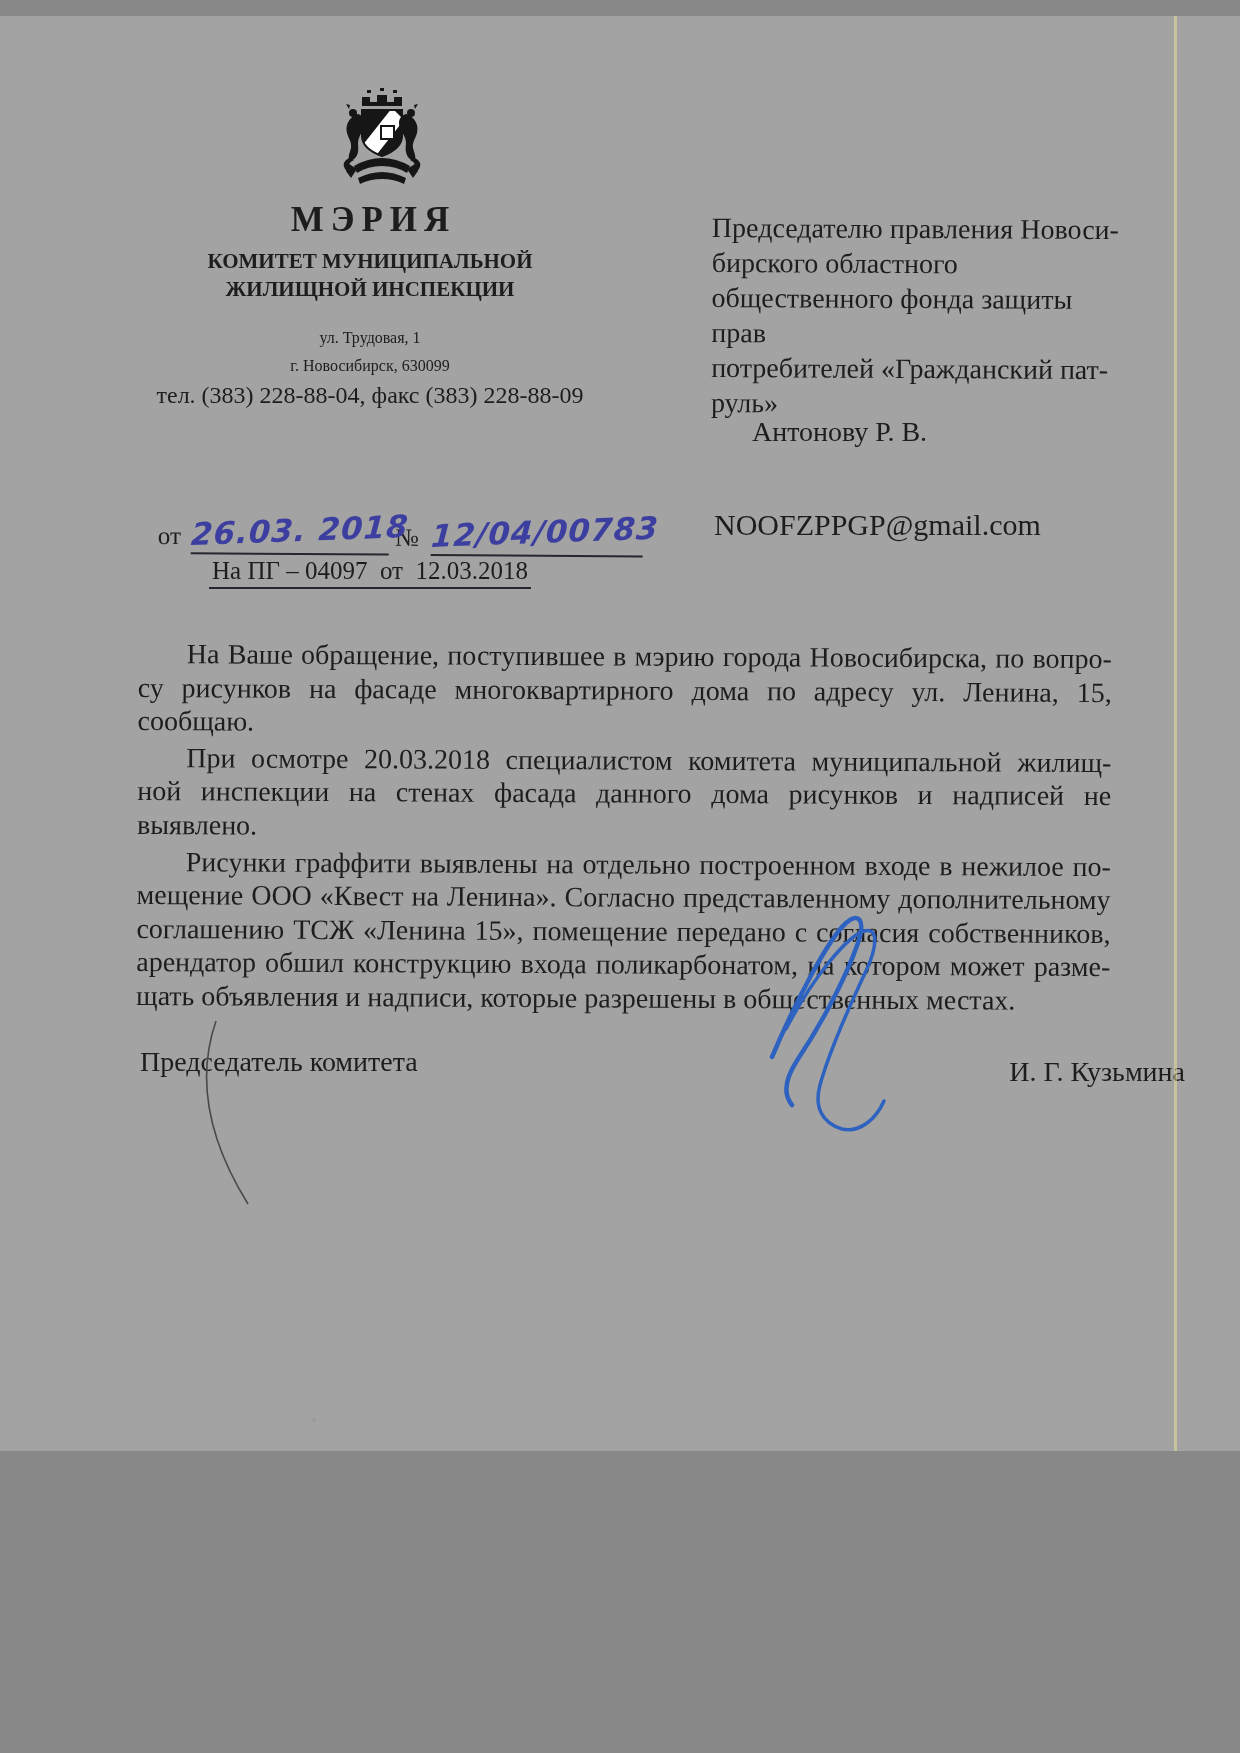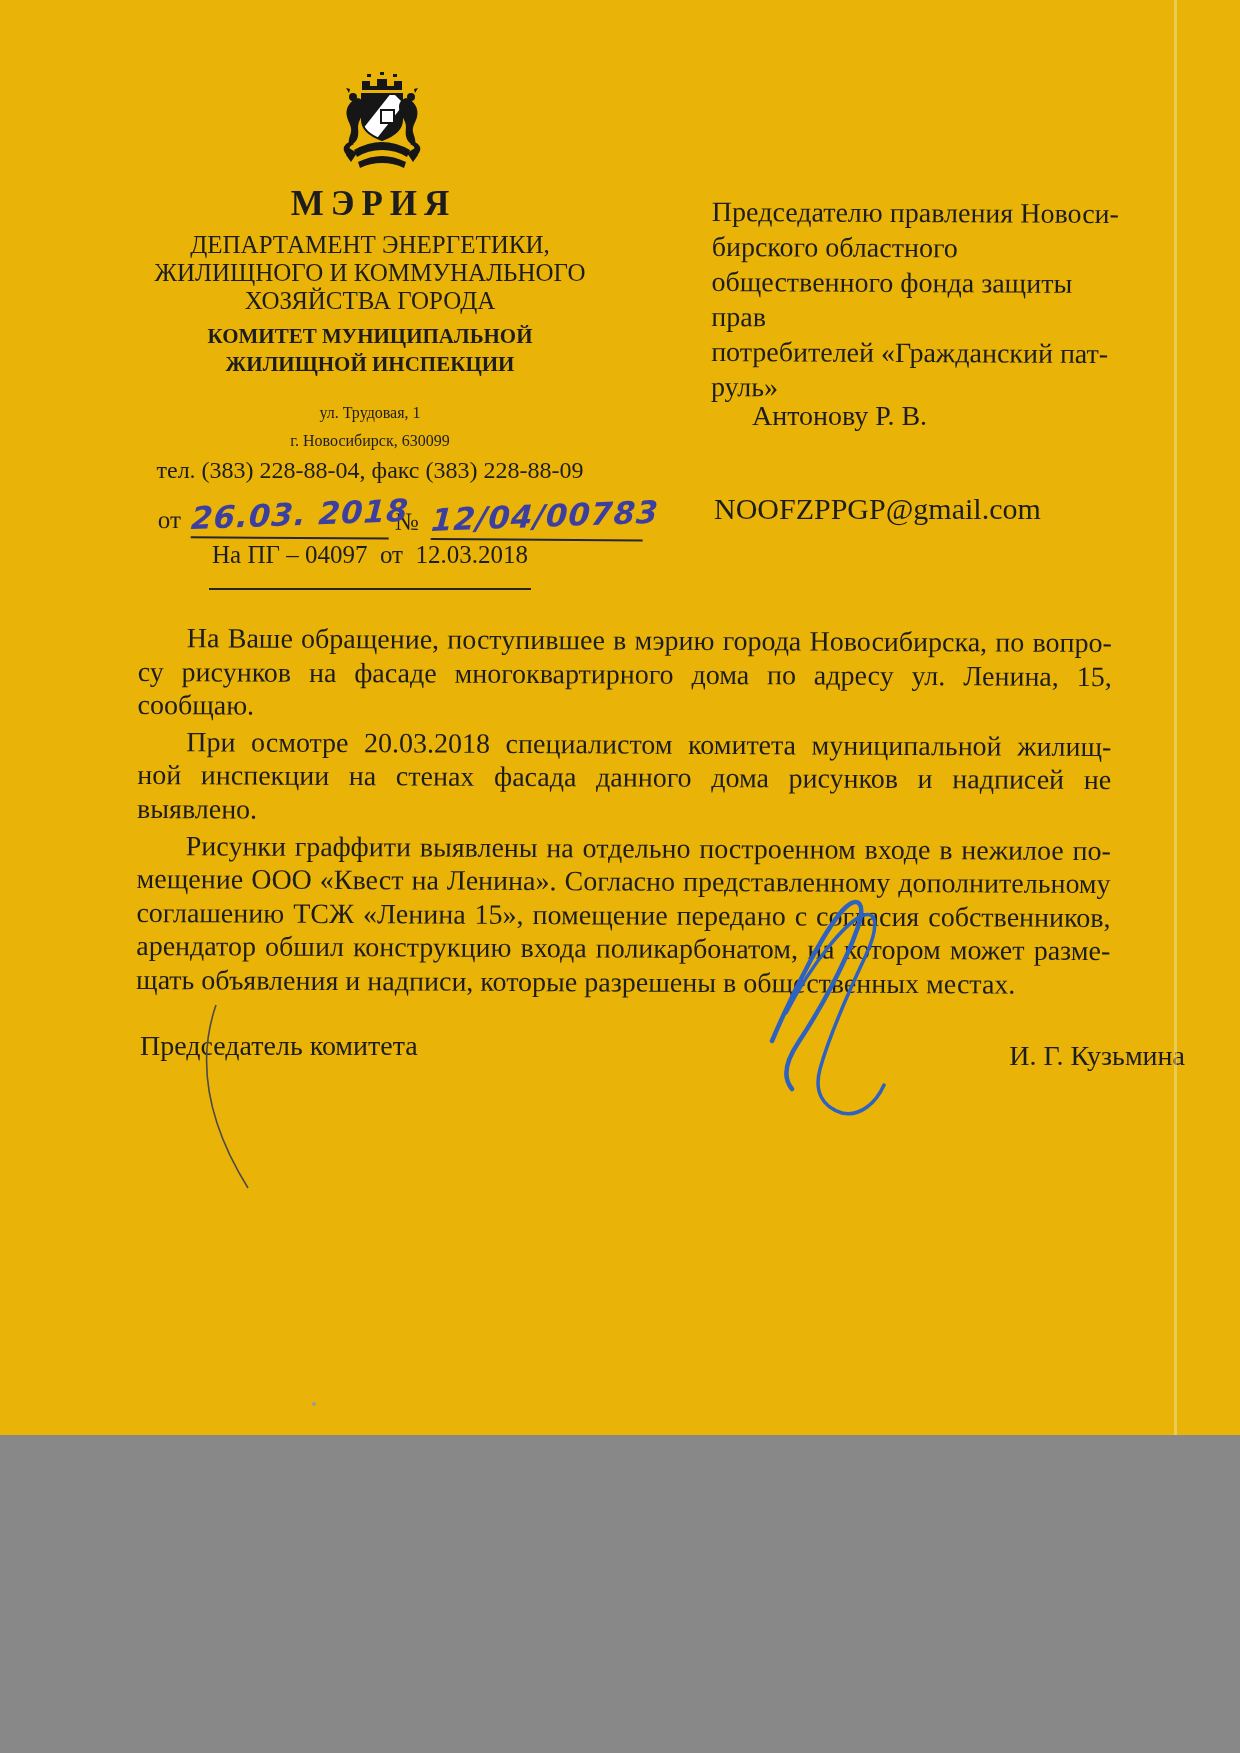--- a/index.html
+++ b/index.html
@@ -1,18 +1,18 @@
 <!DOCTYPE html>
 <html style="--ink-blue: #3c3f9f; --ink-sig: #2d62c0;"><head>
 <meta charset="utf-8">
 <style>
   html,body{margin:0;padding:0;background:#888;}
   .page{
-    position:relative; width:1240px; height:1435px; margin:0 auto;
-    background:#eab308; overflow:hidden;
+    position:relative; width:1240px; height:1435px; margin:16px auto;
+    background:#a3a3a3; overflow:hidden;
     font-family:"Liberation Serif", serif; color:#1d1d1d;
   }
   
   .emblem{position:absolute; left:336px; top:72px; width:92px; height:100px;}
   .letterhead{position:absolute; left:120px; top:184px; width:500px; text-align:center;}
   .org-title{font-size:35px; font-weight:bold; letter-spacing:7px; text-indent:7px;}
   .org-subtitle{font-size:33px; font-weight:bold; margin-top:1px;}
   .dept{font-size:25px; line-height:28px; margin-top:7px;}
   .committee{font-size:21px; font-weight:bold; line-height:28px; margin-top:7px;}
   .addr{font-size:16px; line-height:28px; margin-top:21px;}
@@ -24,21 +24,21 @@
   .fromline .lbl{display:inline-block; vertical-align:bottom; padding-bottom:4px;}
   .blank{display:inline-block; vertical-align:bottom; border-bottom:2px solid #26262e; height:40px; line-height:40px;}
   .blank.date{width:198px; margin:0 6px 0 10px;}
   .blank.num{width:212px; margin-left:12px;}
   .handwriting{
     font-family:"DejaVu Sans", sans-serif; font-style:italic; font-weight:600;
     color:var(--ink-blue,#3c3f9f); font-size:31px; letter-spacing:1px;
     display:inline-block; transform:rotate(-2.5deg) skewX(-6deg) translateY(-3px);
   }
   .refline{position:absolute; left:120px; top:541px; width:500px; text-align:center; font-size:25px;}
-  .refline span{border-bottom:2px solid #26262e; padding:0 3px 20px 3px; white-space:pre;text-align:center;}
+  .refline span{border-bottom:2px solid #26262e; padding:0 3px 3px 3px; white-space:pre;text-align:center;}
   
   .recipient{
     position:absolute; left:712px; top:194px; width:420px;
     font-size:28px; line-height:35px; transform:rotate(0.3deg); transform-origin:left top;
   }
   .recipient-name{position:absolute; left:752px; top:400px; font-size:28px;}
   .recipient-email{position:absolute; left:714px; top:492px; font-size:30px;}
   
   .body-text{
     position:absolute; left:138px; top:621px; width:974px;
@@ -102,25 +102,20 @@
     <g fill="#161616">
       <path d="M18 78 q14 -8 28 -8 q14 0 28 8 l-3 7 q-11 -7 -25 -7 q-14 0 -25 7 z"></path>
       <path d="M22 90 q12 -6 24 -6 q12 0 24 6 l-2 6 q-10 -5 -22 -5 q-12 0 -22 5 z"></path>
       <path d="M13 76 l8 5 -6 9 -5 -7 z"></path>
       <path d="M79 76 l-8 5 6 9 5 -7 z"></path>
     </g>
   </svg>
 
   <div class="letterhead">
     <div class="org-title">МЭРИЯ</div>
-    <div class="dept">
-      <div>ДЕПАРТАМЕНТ ЭНЕРГЕТИКИ,</div>
-      <div>ЖИЛИЩНОГО И КОММУНАЛЬНОГО</div>
-      <div>ХОЗЯЙСТВА ГОРОДА</div>
-    </div>
     <div class="committee">
       <div>КОМИТЕТ МУНИЦИПАЛЬНОЙ</div>
       <div>ЖИЛИЩНОЙ ИНСПЕКЦИИ</div>
     </div>
     <div class="addr">
       <div>ул. Трудовая, 1</div>
       <div>г. Новосибирск, 630099</div>
     </div>
     <div class="phone">тел. (383) 228-88-04, факс (383) 228-88-09</div>
   </div>

